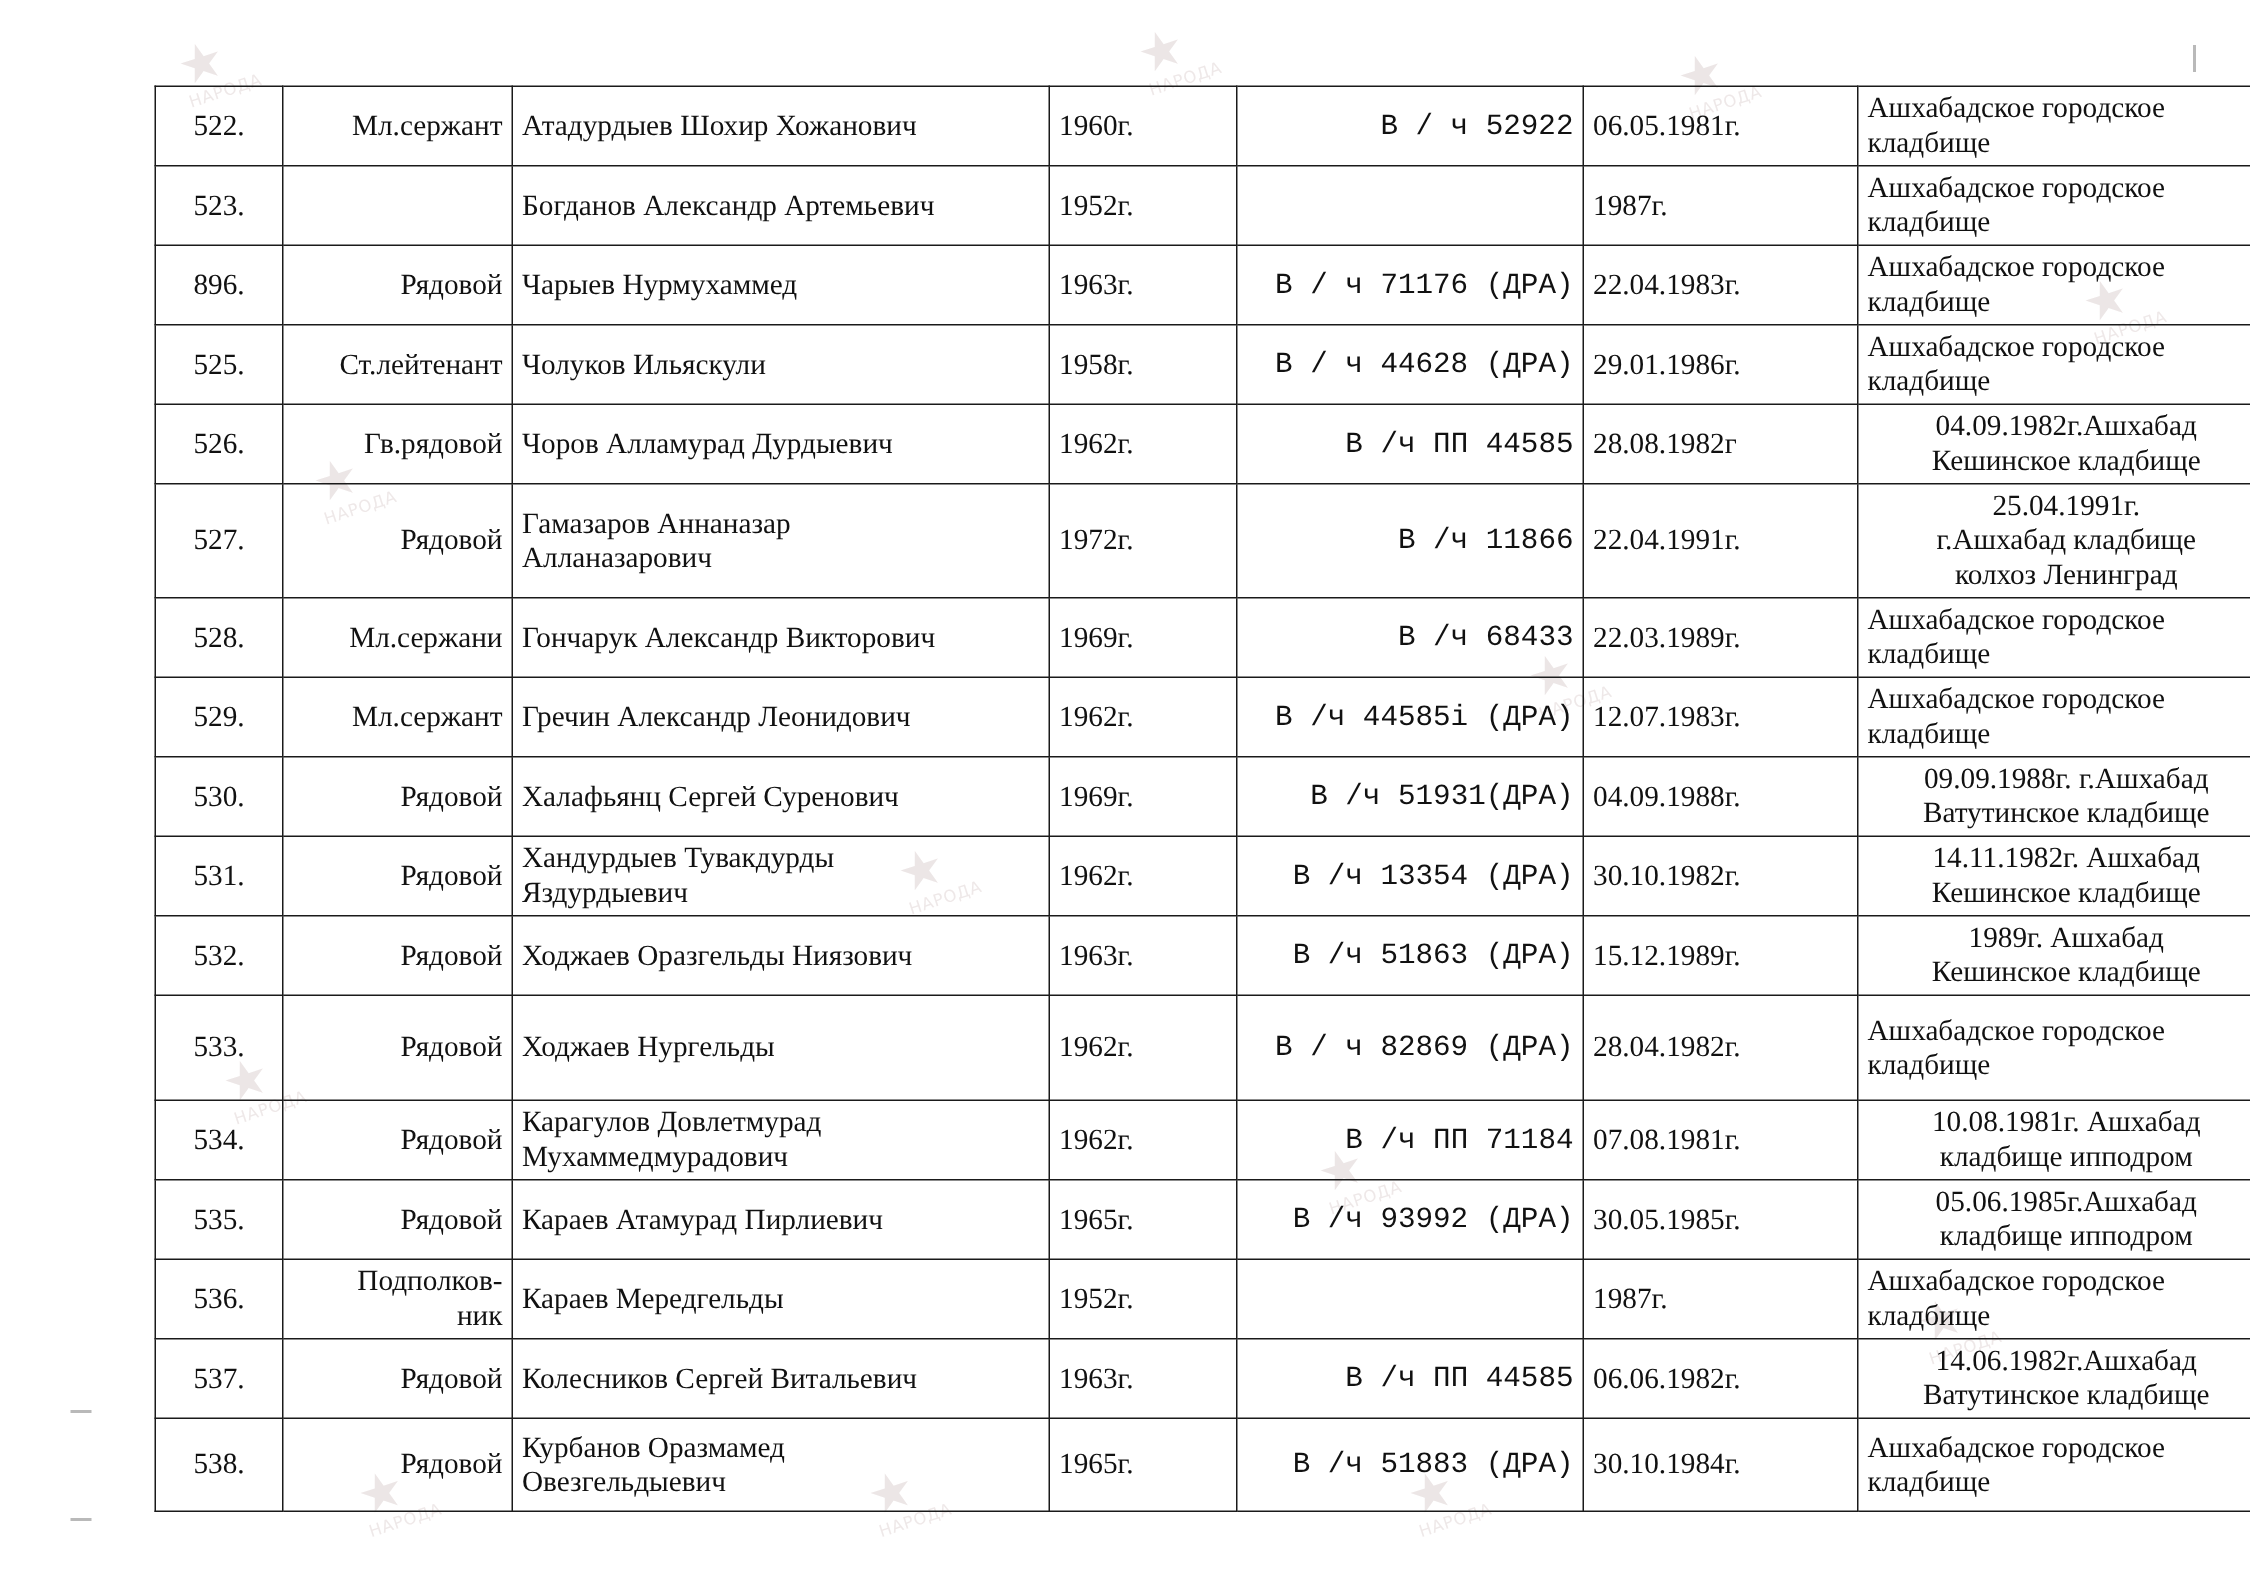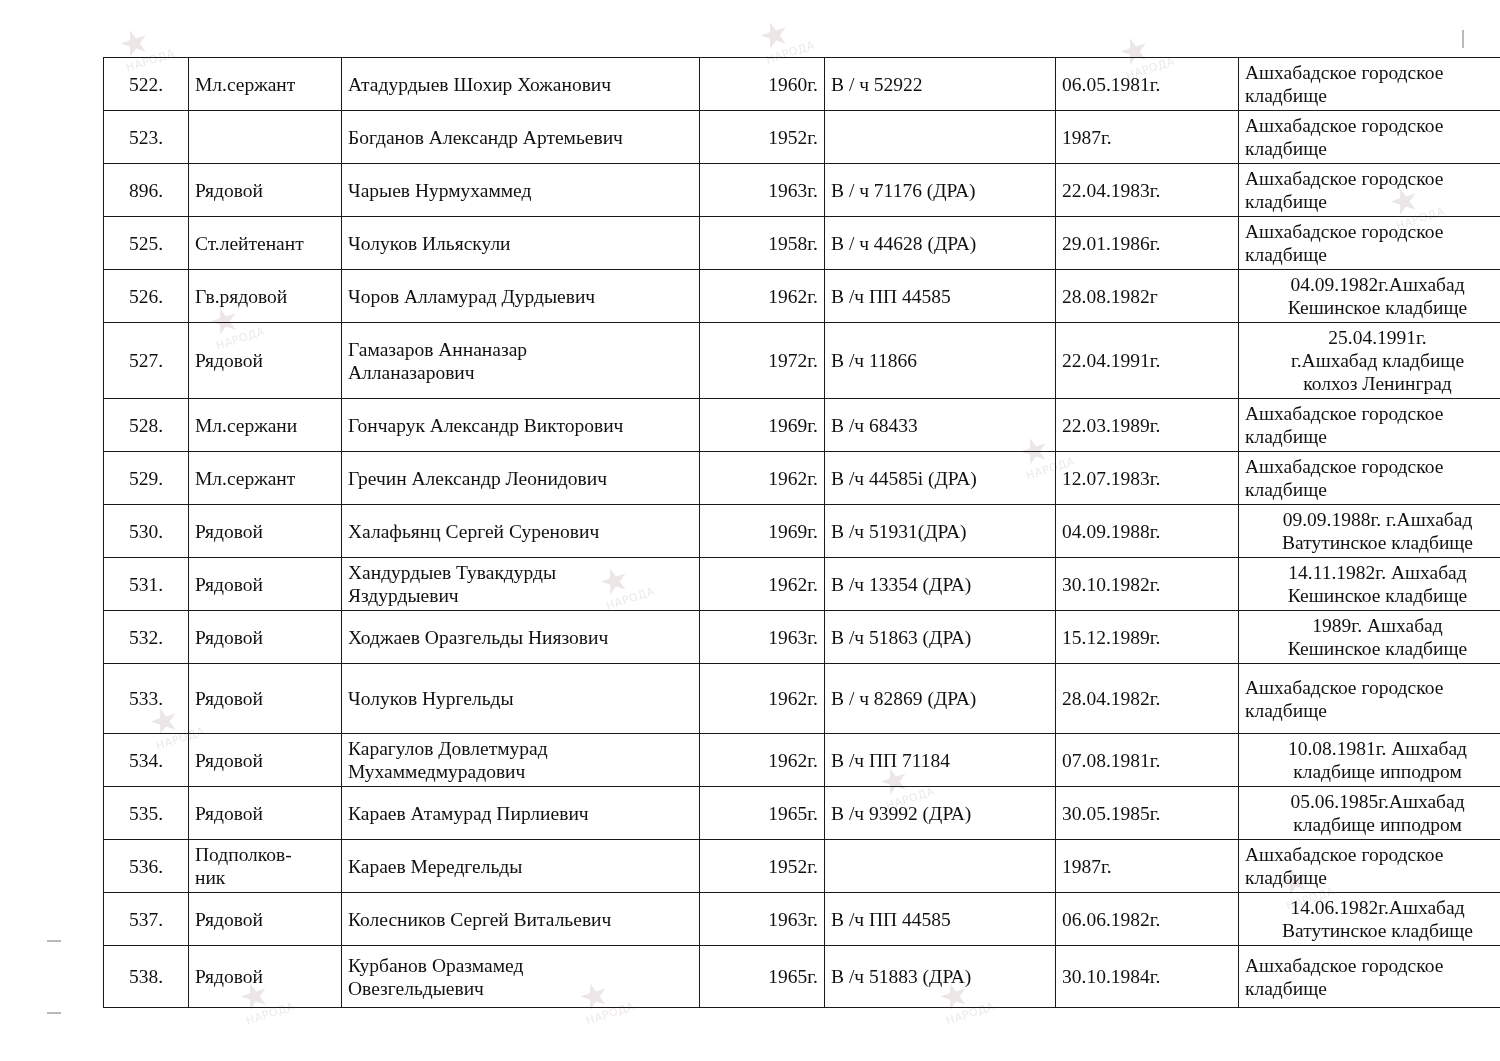--- a/index.html
+++ b/index.html
@@ -56,24 +56,24 @@
   }
   table.registry td {
     border: 1.6px solid #1a1a1a;
     font-size: 19.5px;
     color: #111;
     padding: 3px 6px;
     vertical-align: middle;
     line-height: 1.18;
   }
   .c-num      { width: 72px;  text-align: center; }
-  .c-rank     { width: 140px; text-align: left; }
+  .c-rank     { width: 140px; text-align: right; }
   .c-name     { width: 345px; text-align: left; }
-  .c-year     { width: 112px; text-align: right; }
-  .c-unit     { width: 218px; text-align: left; }
+  .c-year     { width: 112px; text-align: left; }
+  .c-unit     { width: 218px; text-align: right; font-family: Liberation Mono, monospace; }
   .c-date     { width: 170px; }
   .c-burial   { width: 265px; text-align: center; }
 
   .burial-left { text-align: left; padding-left: 10px; }
 
   .multi { white-space: pre-line; }
 
   
   .edge-mark {
     position: absolute;
@@ -209,21 +209,21 @@
           <td class="c-name multi">Ходжаев Оразгельды Ниязович</td>
           <td class="c-year multi">1963г.</td>
           <td class="c-unit multi">В /ч 51863  (ДРА)</td>
           <td class="c-date multi">15.12.1989г.</td>
           <td class="c-burial multi">1989г. Ашхабад
 Кешинское кладбище</td>
         </tr>
         <tr style="height: 70px;">
           <td class="c-num multi">533.</td>
           <td class="c-rank multi">Рядовой</td>
-          <td class="c-name multi">Чолуков Нургельды</td>
+          <td class="c-name multi">Ходжаев Нургельды</td>
           <td class="c-year multi">1962г.</td>
           <td class="c-unit multi">В / ч 82869 (ДРА)</td>
           <td class="c-date multi">28.04.1982г.</td>
           <td class="c-burial multi burial-left">Ашхабадское городское кладбище</td>
         </tr>
         <tr style="height: 50px;">
           <td class="c-num multi">534.</td>
           <td class="c-rank multi">Рядовой</td>
           <td class="c-name multi">Карагулов Довлетмурад
 Мухаммедмурадович</td>

